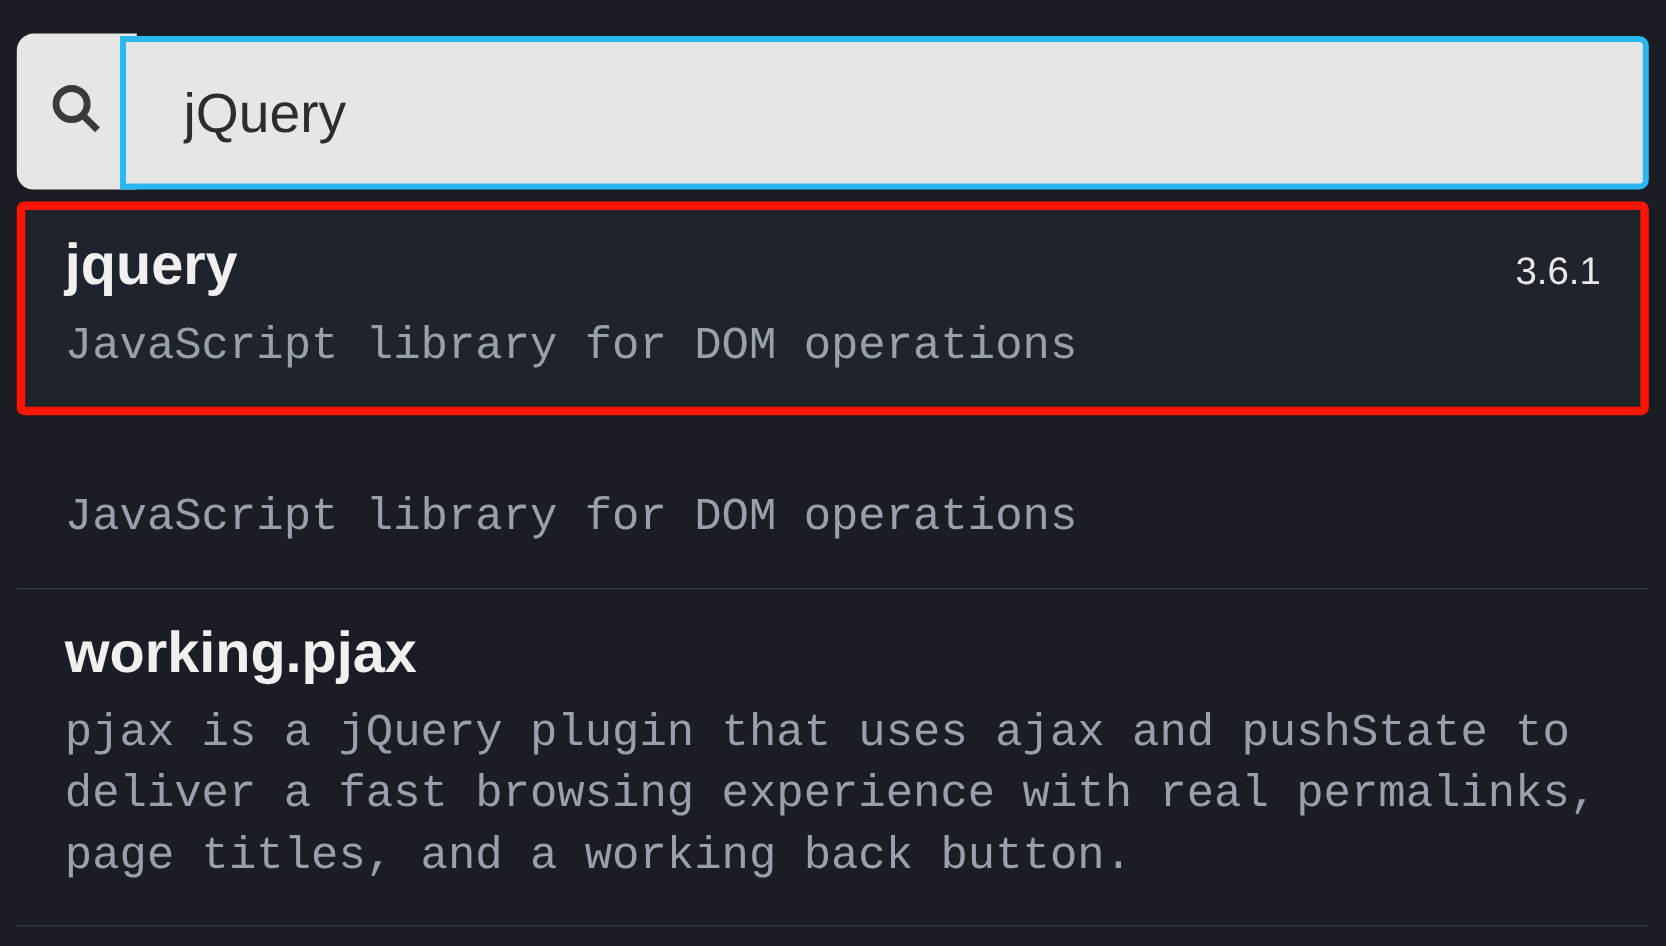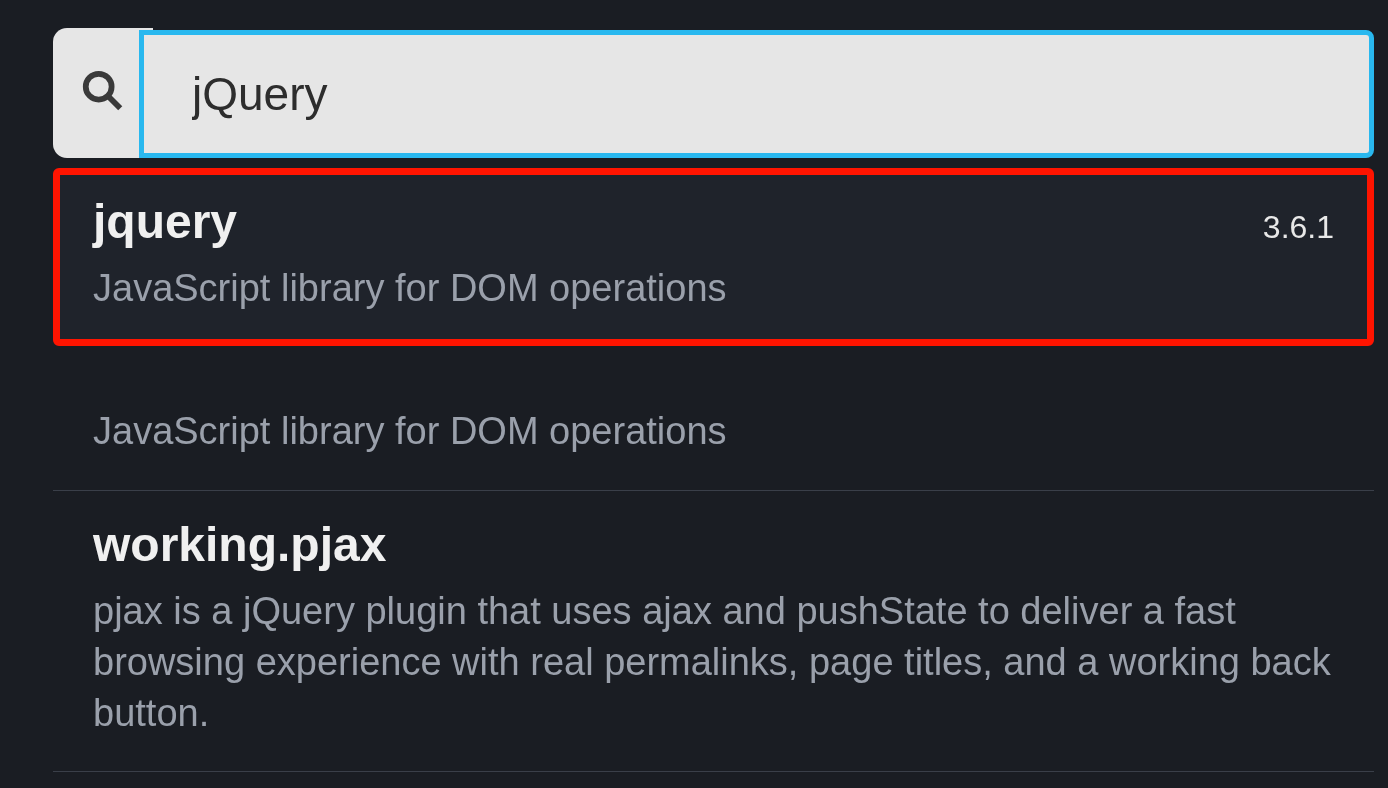--- a/index.html
+++ b/index.html
@@ -8,21 +8,20 @@
     height: 788px;
     background: #1a1d23;
     font-family: -apple-system, BlinkMacSystemFont, "Segoe UI", Helvetica, Arial, sans-serif;
     overflow: hidden;
   }
   .container {
     position: relative;
     width: 100%;
     height: 100%;
     padding-top: 30px;
-    padding-left: 39px;
   }
   .search-wrap {
     position: relative;
     margin-left: 14px;
     margin-right: 14px;
   }
   .search-tab {
     position: absolute;
     left: 0;
     top: -2px;
@@ -97,20 +96,21 @@
   .result-version {
     font-size: 32px;
     font-weight: 500;
     color: #e8e8e8;
   }
   .result-desc {
     font-size: 38px;
     color: #9aa0ab;
     line-height: 1.35;
     font-weight: 400;
+    font-family: Liberation Mono, monospace;
   }
 </style>
 </head>
 <body>
 
 <div class="container">
 
   <div class="search-wrap">
     <div class="search-tab">
       <span>

